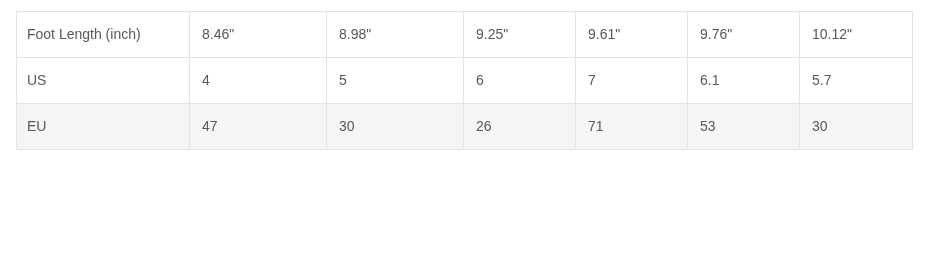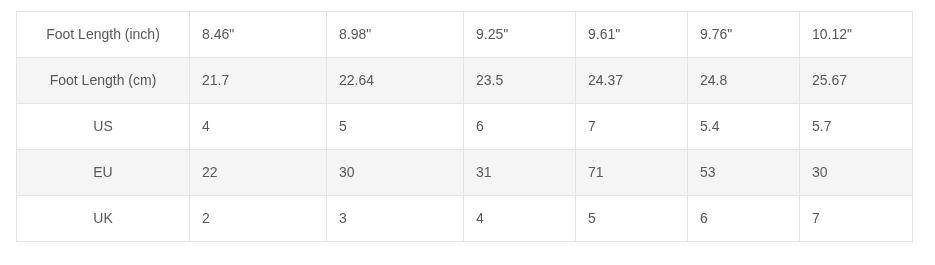--- a/index.html
+++ b/index.html
@@ -37,21 +37,21 @@
     color: #55585c;
     font-weight: 400;
     white-space: nowrap;
     overflow: hidden;
     text-overflow: ellipsis;
     vertical-align: middle;
     box-sizing: border-box;
   }
 
   table.size-chart td.row-label {
-    text-align: center;
+    text-align: left;
     padding: 0 10px;
   }
 
   table.size-chart td.data-cell {
     text-align: left;
   }
 
   table.size-chart tr.row-shaded td {
     background: #f5f5f5;
   }
@@ -88,55 +88,37 @@
       <tr class="row-plain">
         <td class="row-label">Foot Length (inch)</td>
         <td class="data-cell">8.46"</td>
         <td class="data-cell">8.98"</td>
         <td class="data-cell">9.25"</td>
         <td class="data-cell">9.61"</td>
         <td class="data-cell">9.76"</td>
         <td class="data-cell">10.12"</td>
       </tr>
 
-      <tr class="row-shaded">
-        <td class="row-label">Foot Length (cm)</td>
-        <td class="data-cell">21.7</td>
-        <td class="data-cell">22.64</td>
-        <td class="data-cell">23.5</td>
-        <td class="data-cell">24.37</td>
-        <td class="data-cell">24.8</td>
-        <td class="data-cell">25.67</td>
-      </tr>
 
       <tr class="row-plain">
         <td class="row-label">US</td>
         <td class="data-cell">4</td>
         <td class="data-cell">5</td>
         <td class="data-cell">6</td>
         <td class="data-cell">7</td>
-        <td class="data-cell">5.4</td>
+        <td class="data-cell">6.1</td>
         <td class="data-cell">5.7</td>
       </tr>
 
       <tr class="row-shaded">
         <td class="row-label">EU</td>
-        <td class="data-cell">22</td>
+        <td class="data-cell">47</td>
         <td class="data-cell">30</td>
-        <td class="data-cell">31</td>
+        <td class="data-cell">26</td>
         <td class="data-cell">71</td>
         <td class="data-cell">53</td>
         <td class="data-cell">30</td>
       </tr>
 
-      <tr class="row-plain">
-        <td class="row-label">UK</td>
-        <td class="data-cell">2</td>
-        <td class="data-cell">3</td>
-        <td class="data-cell">4</td>
-        <td class="data-cell">5</td>
-        <td class="data-cell">6</td>
-        <td class="data-cell">7</td>
-      </tr>
 
     </tbody>
   </table>
 </div>
 
 </body></html>

